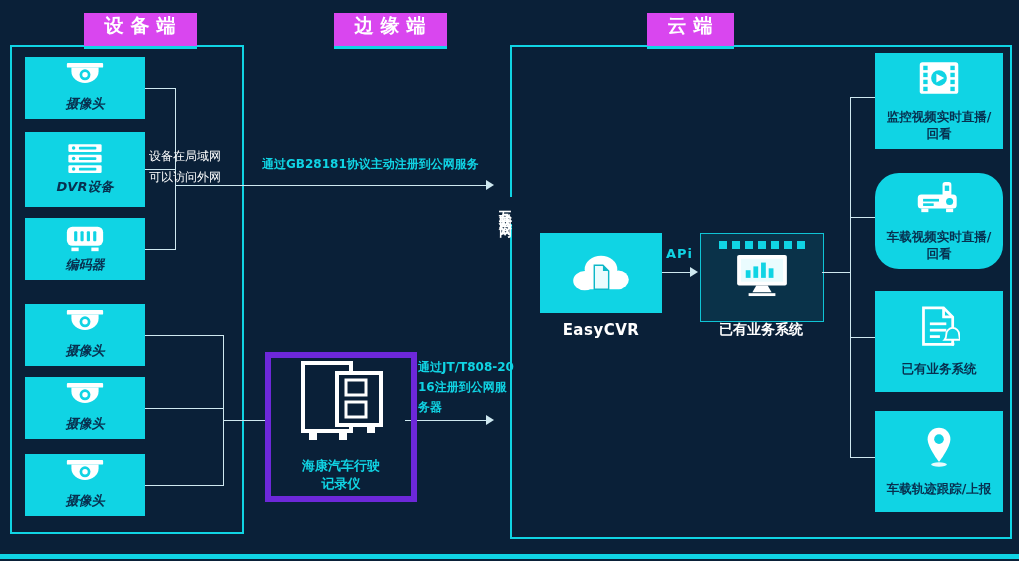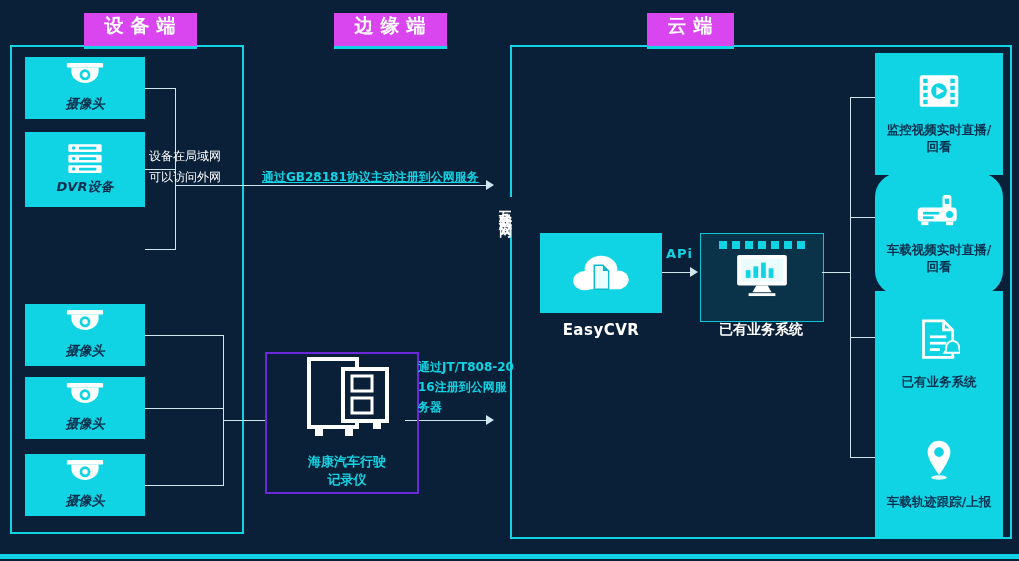--- a/index.html
+++ b/index.html
@@ -17,40 +17,40 @@
   .dev-box{position:absolute;left:25px;width:120px;background:#10d4e4;display:flex;flex-direction:column;
            align-items:center;justify-content:center;gap:3px;}
   .d1{top:57px;height:62px;}.d2{top:132px;height:75px;}.d3{top:218px;height:62px;}
   .d4{top:304px;height:62px;}.d5{top:377px;height:62px;}.d6{top:454px;height:62px;}
   .dev-label{font-size:13px;font-weight:bold;color:#07304f;font-style:italic;}
   .hline{position:absolute;height:1px;background:#cfe8f0;}
   .vline{position:absolute;width:1px;background:#cfe8f0;}
   .arr{position:absolute;width:0;height:0;border-top:5px solid transparent;border-bottom:5px solid transparent;
        border-left:8px solid #cfe8f0;}
   .lan-note{position:absolute;left:149px;top:146px;width:82px;color:#fff;font-size:12px;line-height:21px;z-index:3;}
-  .gb-note{position:absolute;left:262px;top:169px;color:#10d4e4;font-size:12px;font-weight:bold;white-space:nowrap;z-index:3;text-decoration:underline;}
+  .gb-note{position:absolute;left:262px;top:156px;color:#10d4e4;font-size:12px;font-weight:bold;white-space:nowrap;z-index:3;}
   .jt-note{position:absolute;left:418px;top:357px;width:98px;color:#10d4e4;font-size:12px;font-weight:bold;
            line-height:20px;word-break:break-all;z-index:3;}
   .internet{position:absolute;left:494px;top:197px;writing-mode:vertical-rl;color:#fff;font-size:13px;
             font-weight:bold;letter-spacing:3px;background:#0a2038;padding:3px 2px;z-index:6;}
-  .rec-box{position:absolute;left:265px;top:352px;width:140px;height:138px;border:2px solid #6d28d9;
-           display:flex;flex-direction:column;align-items:center;justify-content:center;gap:12px;padding-left:10px;}
+  .rec-box{position:absolute;left:265px;top:352px;width:140px;height:138px;border:6px solid #6d28d9;
+           display:flex;flex-direction:column;align-items:center;justify-content:center;gap:12px;}
   .rec-label{width:86px;text-align:center;color:#10d4e4;font-size:13px;font-weight:bold;line-height:18px;}
   .easycvr-box{position:absolute;left:540px;top:233px;width:122px;height:80px;background:#10d4e4;
                display:flex;align-items:center;justify-content:center;}
   .easycvr-label{position:absolute;left:540px;top:321px;width:122px;text-align:center;color:#fff;
                  font-size:15px;font-weight:bold;letter-spacing:.5px;}
   .biz-box{position:absolute;left:700px;top:233px;width:122px;height:80px;border:1px solid rgba(16,212,228,.9);
            background:rgba(16,212,228,.10);display:flex;flex-direction:column;align-items:center;padding-top:7px;gap:4px;}
   .biz-dots{display:flex;gap:5px;}
   .biz-dots i{width:8px;height:8px;background:#10d4e4;}
   .biz-label{position:absolute;left:700px;top:321px;width:122px;text-align:center;color:#fff;font-size:14px;font-weight:bold;}
   .api-label{position:absolute;left:666px;top:246px;color:#10d4e4;font-size:13px;font-weight:bold;letter-spacing:1px;}
   .svc-box{position:absolute;left:875px;width:116px;background:#10d4e4;display:flex;flex-direction:column;
-           align-items:center;justify-content:center;gap:12px;padding:17px 6px;text-align:center;}
+           align-items:center;justify-content:center;gap:12px;padding:4px 6px;text-align:center;}
   .s1{top:53px;height:88px;}.s2{top:173px;height:88px;border-radius:24px;}.s3{top:291px;height:93px;}.s4{top:411px;height:93px;}
   .svc-label{font-size:12.5px;font-weight:bold;color:#07304f;line-height:17px;}
   .bottom-bar{position:absolute;left:0;top:554px;width:1019px;height:5px;background:#10d4e4;}
 </style>
 </head>
 <body>
 
 <svg style="position:absolute;width:0;height:0" aria-hidden="true">
   <symbol id="sym-camera" viewBox="0 0 48 32">
     <rect x="4" y="0" width="40" height="5" rx="1" fill="#fff"></rect>
@@ -180,20 +180,26 @@
         <use href="#sym-camera"></use>
       </svg>
     <div class="dev-label">摄像头</div>
   </div>
   <div class="dev-box d2">
     <svg width="42" height="32">
         <use href="#sym-dvr"></use>
       </svg>
     <div class="dev-label">DVR设备</div>
   </div>
+  <div class="dev-box d3">
+    <svg width="44" height="29">
+        <use href="#sym-encoder"></use>
+      </svg>
+    <div class="dev-label">编码器</div>
+  </div>
   <div class="dev-box d4">
     <svg width="44" height="29">
         <use href="#sym-camera"></use>
       </svg>
     <div class="dev-label">摄像头</div>
   </div>
   <div class="dev-box d5">
     <svg width="44" height="29">
         <use href="#sym-camera"></use>
       </svg>

